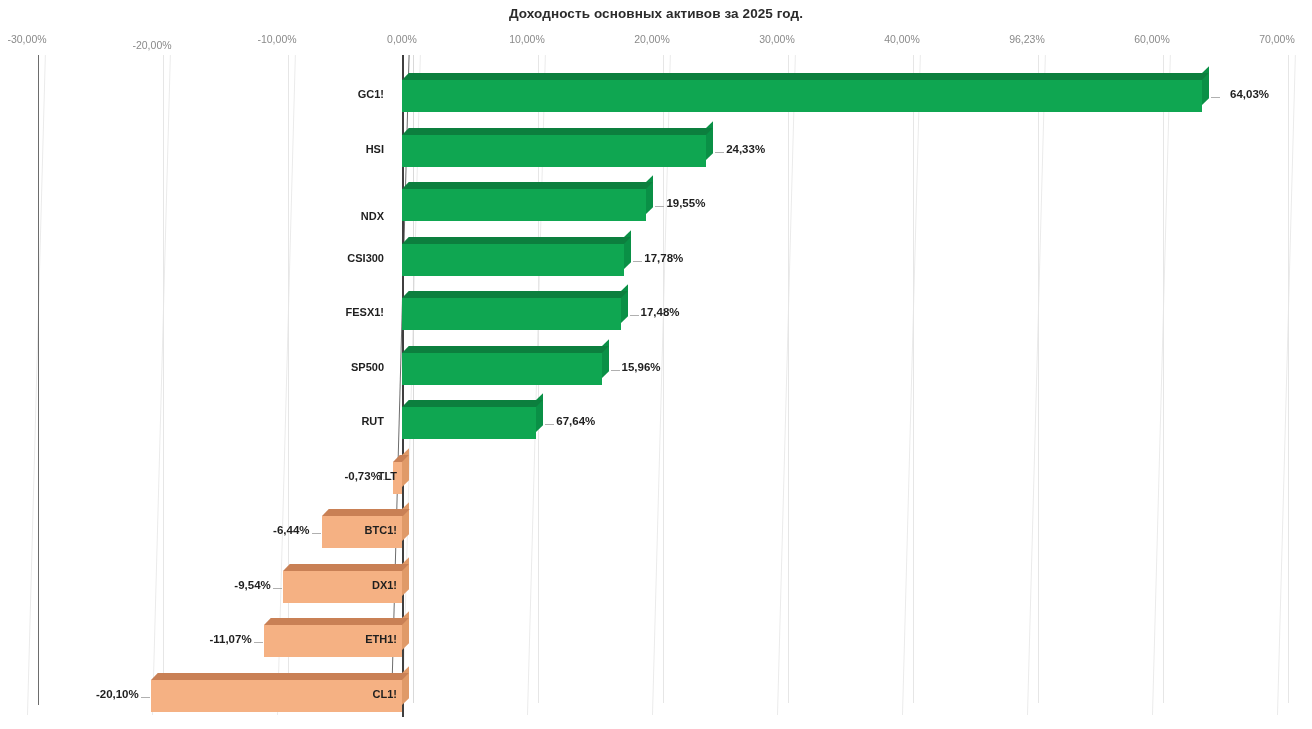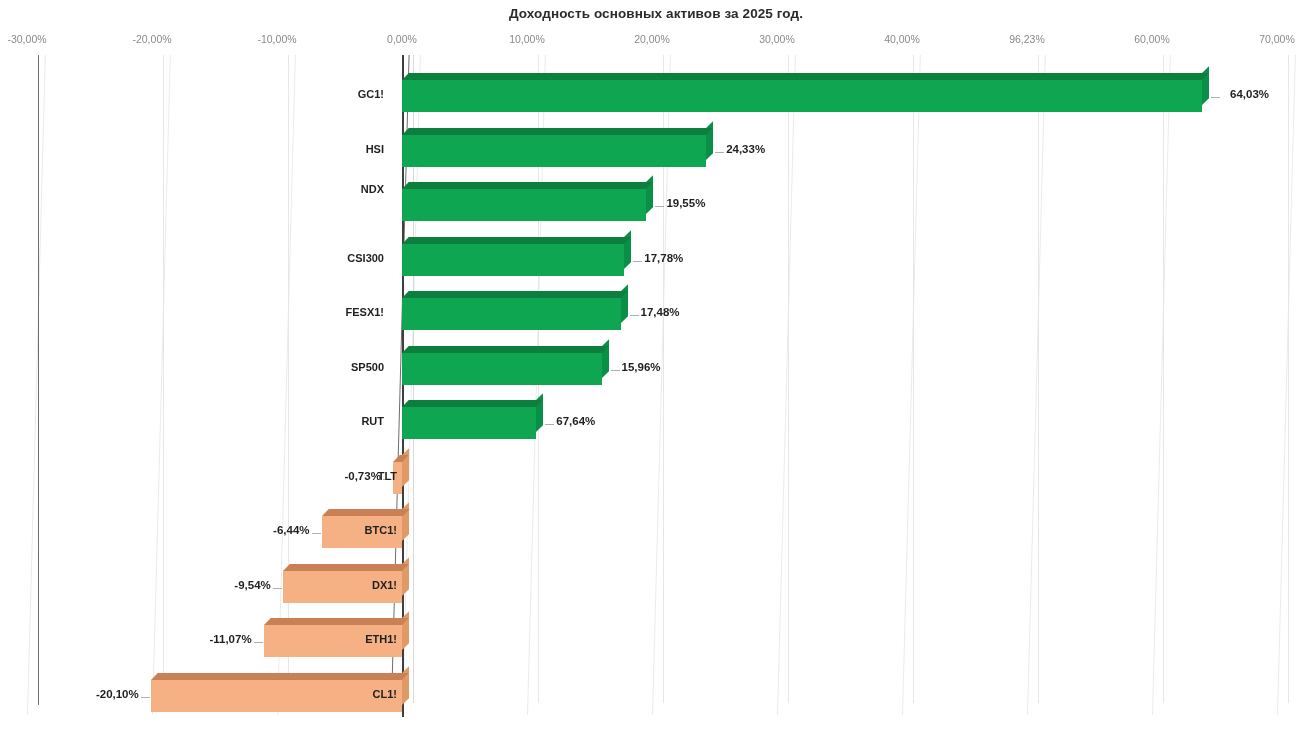--- a/index.html
+++ b/index.html
@@ -202,21 +202,21 @@
         <div class="value-label right" style="top: 87.5px; left: 726.125px;">24,33%</div>
         <div class="leader" style="top: 96.5px; left: 715.125px; width: 9px;"></div>
         <div class="cat-label outside" style="top: 87.5px; left: 384px;">HSI</div>
         <div class="bar pos" style="left: 402px; top: 134px; width: 244.375px; height: 32px;">
           <div class="side" style="left:244.375px"></div>
           <div class="top"></div>
           <div class="face"></div>
         </div>
         <div class="value-label right" style="top: 142px; left: 666.375px;">19,55%</div>
         <div class="leader" style="top: 151px; left: 655.375px; width: 9px;"></div>
-        <div class="cat-label outside" style="top: 128px; left: 384px;">NDX</div>
+        <div class="cat-label outside" style="top: 155px; left: 384px;">NDX</div>
         <div class="bar pos" style="left: 402px; top: 188.5px; width: 222.25px; height: 32px;">
           <div class="side" style="left:222.25px"></div>
           <div class="top"></div>
           <div class="face"></div>
         </div>
         <div class="value-label right" style="top: 196.5px; left: 644.25px;">17,78%</div>
         <div class="leader" style="top: 205.5px; left: 633.25px; width: 9px;"></div>
         <div class="cat-label outside" style="top: 196.5px; left: 384px;">CSI300</div>
         <div class="bar pos" style="left: 402px; top: 243px; width: 218.5px; height: 32px;">
           <div class="side" style="left:218.5000000000001px"></div>
@@ -280,21 +280,21 @@
           <div class="face"></div>
         </div>
         <div class="value-label left" style="top: 632.5px; left: 138.75px;">-20,10%</div>
         <div class="leader" style="top: 641.5px; left: 140.75px; width: 9px;"></div>
         <div class="cat-label outside" style="top: 632.5px; left: 397px;">CL1!</div>
       </div>
   </div>
 
   <div id="ticks-layer">
       <div class="tick-label" style="left: 27px;">-30,00%</div>
-      <div class="tick-label" style="left: 152px;">-20,00%</div>
+      <div class="tick-label" style="left: 152px; margin-top: 6px;">-20,00%</div>
       <div class="tick-label" style="left: 277px;">-10,00%</div>
       <div class="tick-label" style="left: 402px;">0,00%</div>
       <div class="tick-label" style="left: 527px;">10,00%</div>
       <div class="tick-label" style="left: 652px;">20,00%</div>
       <div class="tick-label" style="left: 777px;">30,00%</div>
       <div class="tick-label" style="left: 902px;">40,00%</div>
       <div class="tick-label" style="left: 1027px;">96,23%</div>
       <div class="tick-label" style="left: 1152px;">60,00%</div>
       <div class="tick-label" style="left: 1277px;">70,00%</div>
     </div>

